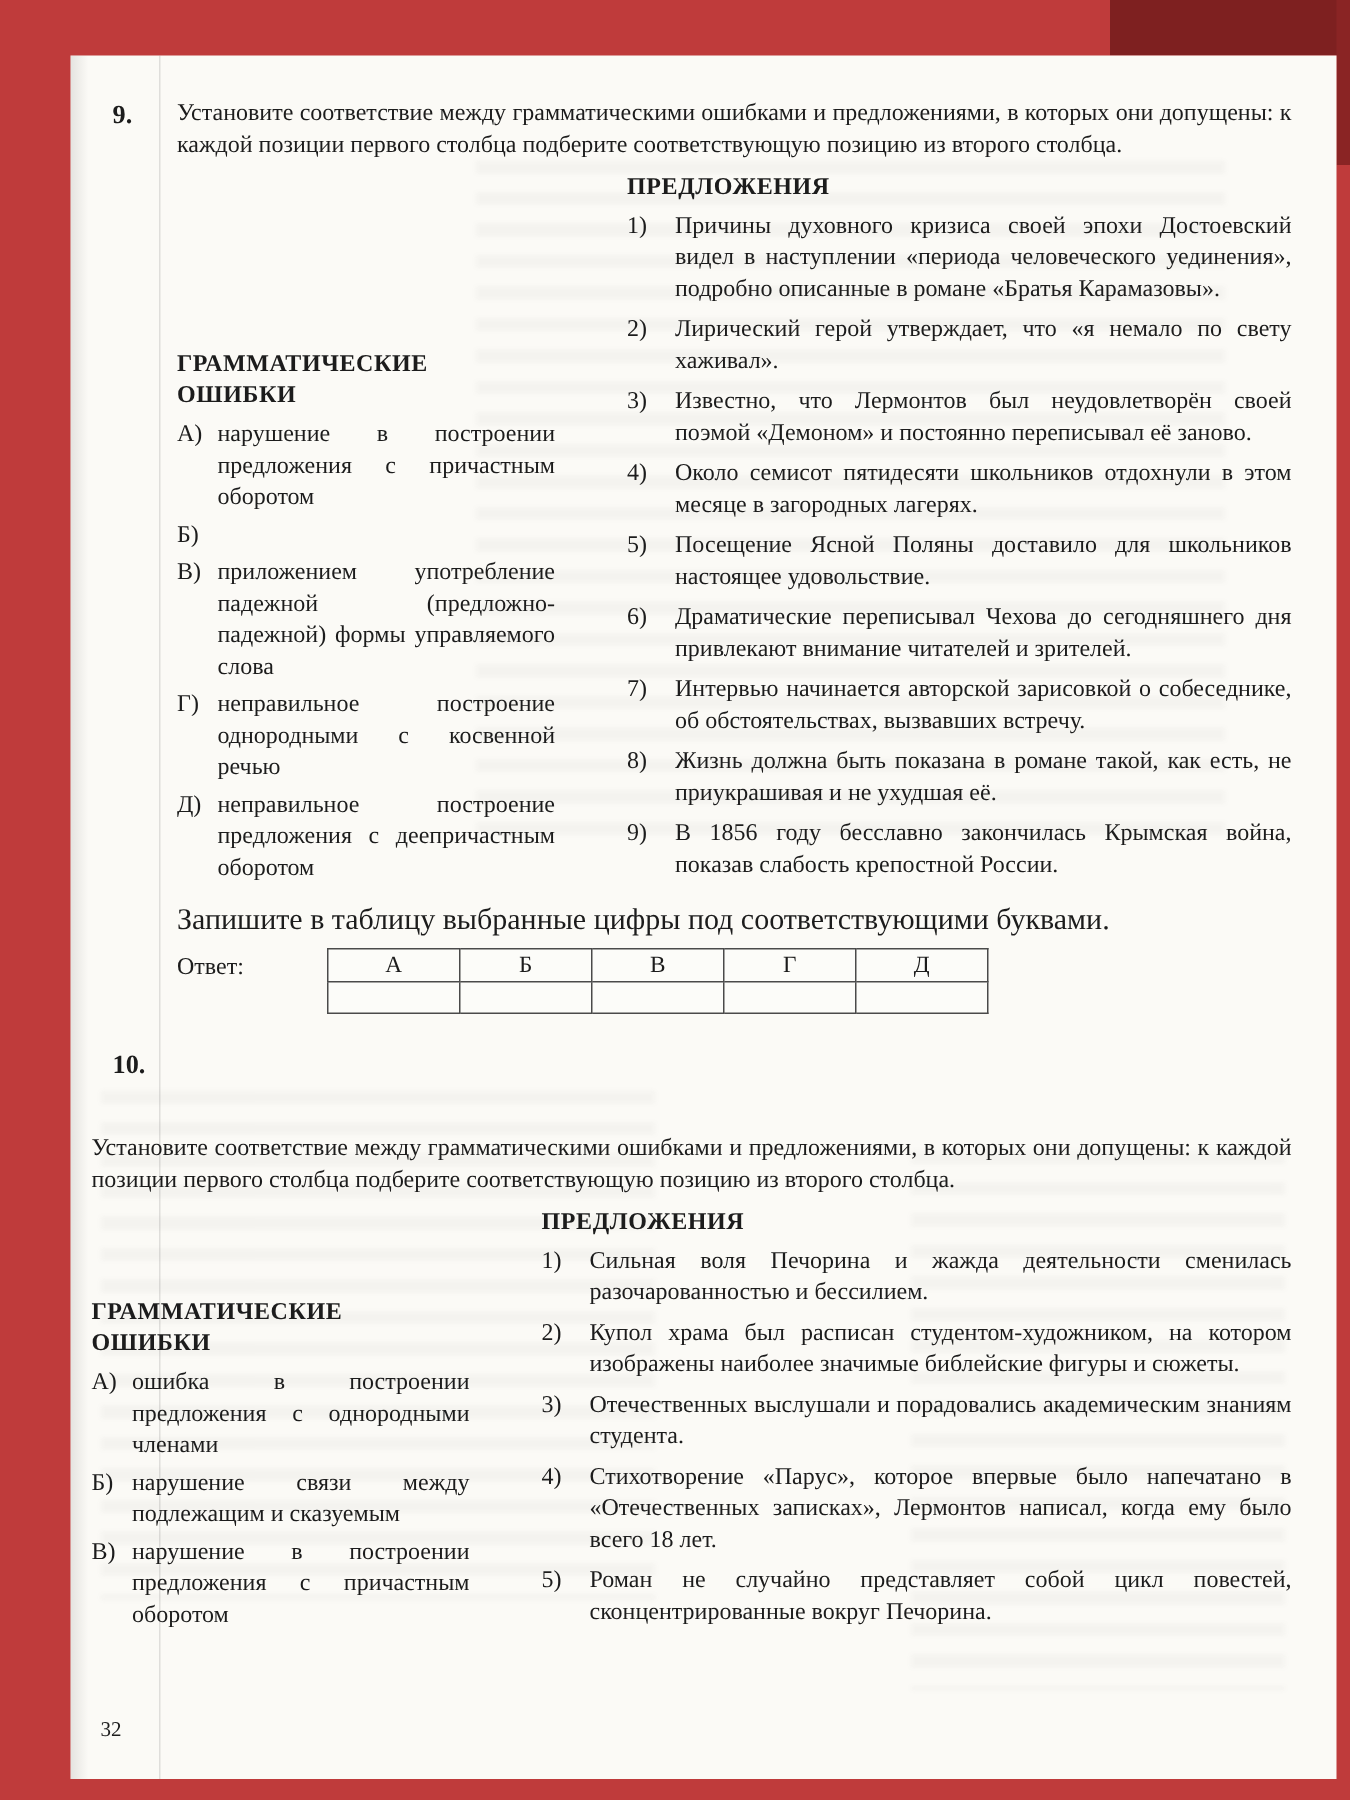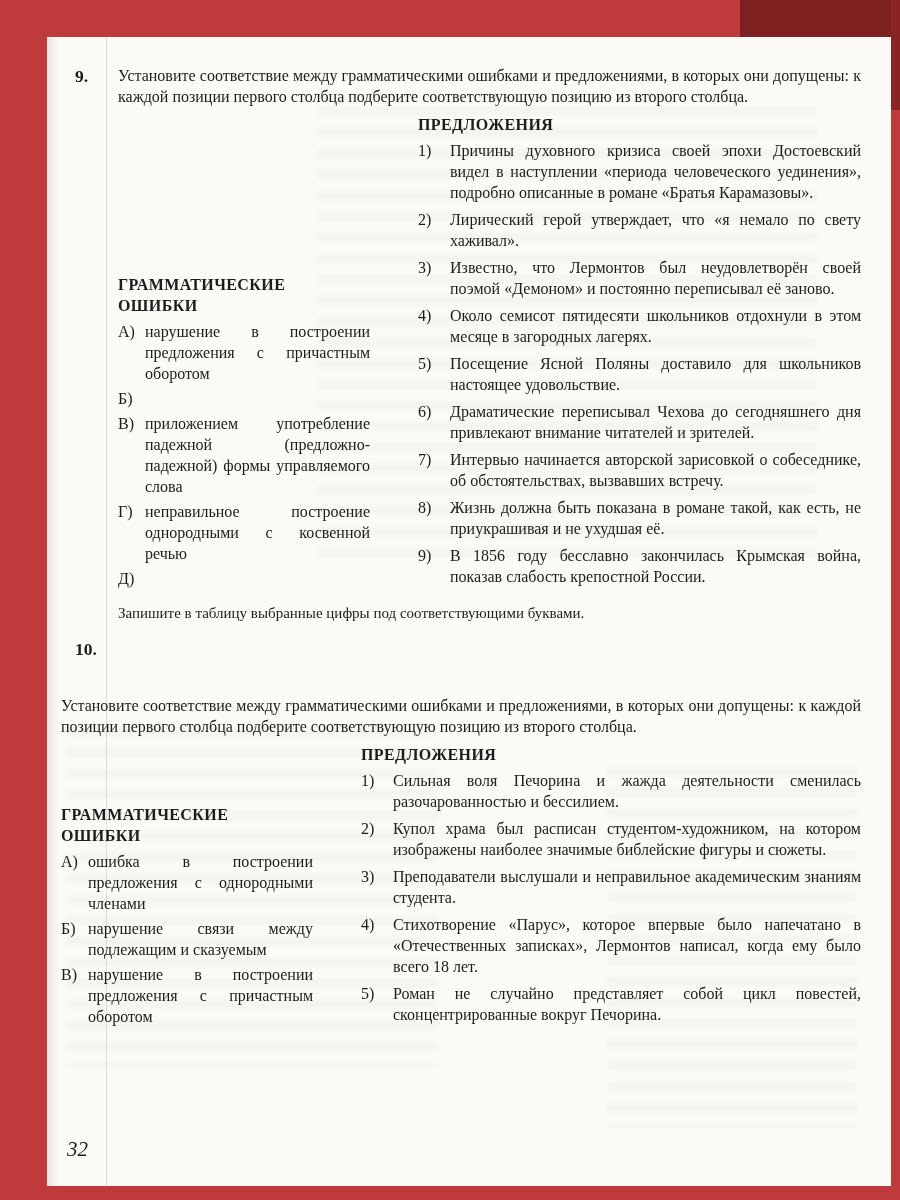--- a/index.html
+++ b/index.html
@@ -36,31 +36,31 @@
 
   .colhead { font-weight:bold; font-size:16px; letter-spacing:.4px; margin-bottom:5px; }
   .colhead.narrow { max-width:190px; }
 
   .li { display:flex; text-align:justify; margin-bottom:4px; }
   .li .lab { flex:0 0 27px; }
   .li.sent { margin-bottom:6px; }
   .li.sent .lab { flex:0 0 32px; }
   .li .txt { flex:1; }
 
-  .instruction { font-size:15px; line-height:21px; margin:10px 0 8px; }
+  .instruction { font-size:20px; line-height:21px; margin:10px 0 8px; }
 
   .answer-row { display:flex; align-items:flex-start; margin:4px 0 16px; }
   .answer-label { width:100px; flex:0 0 100px; font-size:16px; padding-top:2px; }
   table.answer { border-collapse:collapse; background:rgba(255,255,255,0.4); }
   table.answer td { border:1px solid #4a4a4a; width:88px; height:21px;
                     text-align:center; vertical-align:middle; font-size:15.5px; }
 
   .task-10 { margin-top:6px;flex-direction:column; }
 
-  .page-number { position:absolute; left:20px; bottom:24px; font-size:21px;font-style:italic; }
+  .page-number { position:absolute; left:20px; bottom:24px; font-size:14px; }
 </style>
 </head>
 <body>
 
 <div class="book">
   <div class="cover-dark-top"></div>
   <div class="cover-dark-edge"></div>
 
   <div class="sheet">
     <div class="vrule"></div>
@@ -85,20 +85,21 @@
             <div class="li err">
               <span class="lab">В)</span>
               <span class="txt">приложением употребление падежной (предложно-падежной) формы управляемого слова</span>
             </div>
             <div class="li err">
               <span class="lab">Г)</span>
               <span class="txt">неправильное построение однородными с косвенной речью</span>
             </div>
             <div class="li err">
               <span class="lab">Д)</span>
+              <span class="txt">неправильное построение предложения с деепричастным оборотом</span>
             </div>
           </div>
           <div class="col-gap"></div>
           <div class="col-sentences">
             <div class="colhead">ПРЕДЛОЖЕНИЯ</div>
             <div class="li sent">
               <span class="lab">1)</span>
               <span class="txt">Причины духовного кризиса своей эпохи Достоевский видел в наступлении «периода человеческого уединения», подробно описанные в романе «Братья Карамазовы».</span>
             </div>
             <div class="li sent">
@@ -135,20 +136,41 @@
             </div>
           </div>
         </div>
       </div>
     </section>
 
     <div class="task">
       <div class="task-num"></div>
       <div class="task-body">
         <p class="instruction">Запишите в таблицу выбранные цифры под соответствующими буквами.</p>
+        <div class="answer-row">
+          <span class="answer-label">Ответ:</span>
+          <table class="answer">
+            <tbody>
+                <tr>
+              <td>А</td>
+              <td>Б</td>
+              <td>В</td>
+              <td>Г</td>
+              <td>Д</td>
+            </tr>
+            <tr>
+              <td></td>
+              <td></td>
+              <td></td>
+              <td></td>
+              <td></td>
+            </tr>
+          </tbody>
+            </table>
+        </div>
       </div>
     </div>
 
     <section class="task task-10">
       <div class="task-num">10.</div>
       <div class="task-body">
         <p class="intro">Установите соответствие между грамматическими ошибками и предложениями, в которых они допущены: к каждой позиции первого столбца подберите соответствующую позицию из второго столбца.</p>
         <div class="cols">
           <div class="col-errors">
             <div class="colhead narrow">ГРАММАТИЧЕСКИЕ ОШИБКИ</div>
@@ -171,21 +193,21 @@
             <div class="li sent">
               <span class="lab">1)</span>
               <span class="txt">Сильная воля Печорина и жажда деятельности сменилась разочарованностью и бессилием.</span>
             </div>
             <div class="li sent">
               <span class="lab">2)</span>
               <span class="txt">Купол храма был расписан студентом-художником, на котором изображены наиболее значимые библейские фигуры и сюжеты.</span>
             </div>
             <div class="li sent">
               <span class="lab">3)</span>
-              <span class="txt">Преподаватели выслушали и неправильное академическим знаниям студента.</span>
+              <span class="txt">Отечественных выслушали и порадовались академическим знаниям студента.</span>
             </div>
             <div class="li sent">
               <span class="lab">4)</span>
               <span class="txt">Стихотворение «Парус», которое впервые было напечатано в «Отечественных записках», Лермонтов написал, когда ему было всего 18 лет.</span>
             </div>
             <div class="li sent">
               <span class="lab">5)</span>
               <span class="txt">Роман не случайно представляет собой цикл повестей, сконцентрированные вокруг Печорина.</span>
             </div>
           </div>

